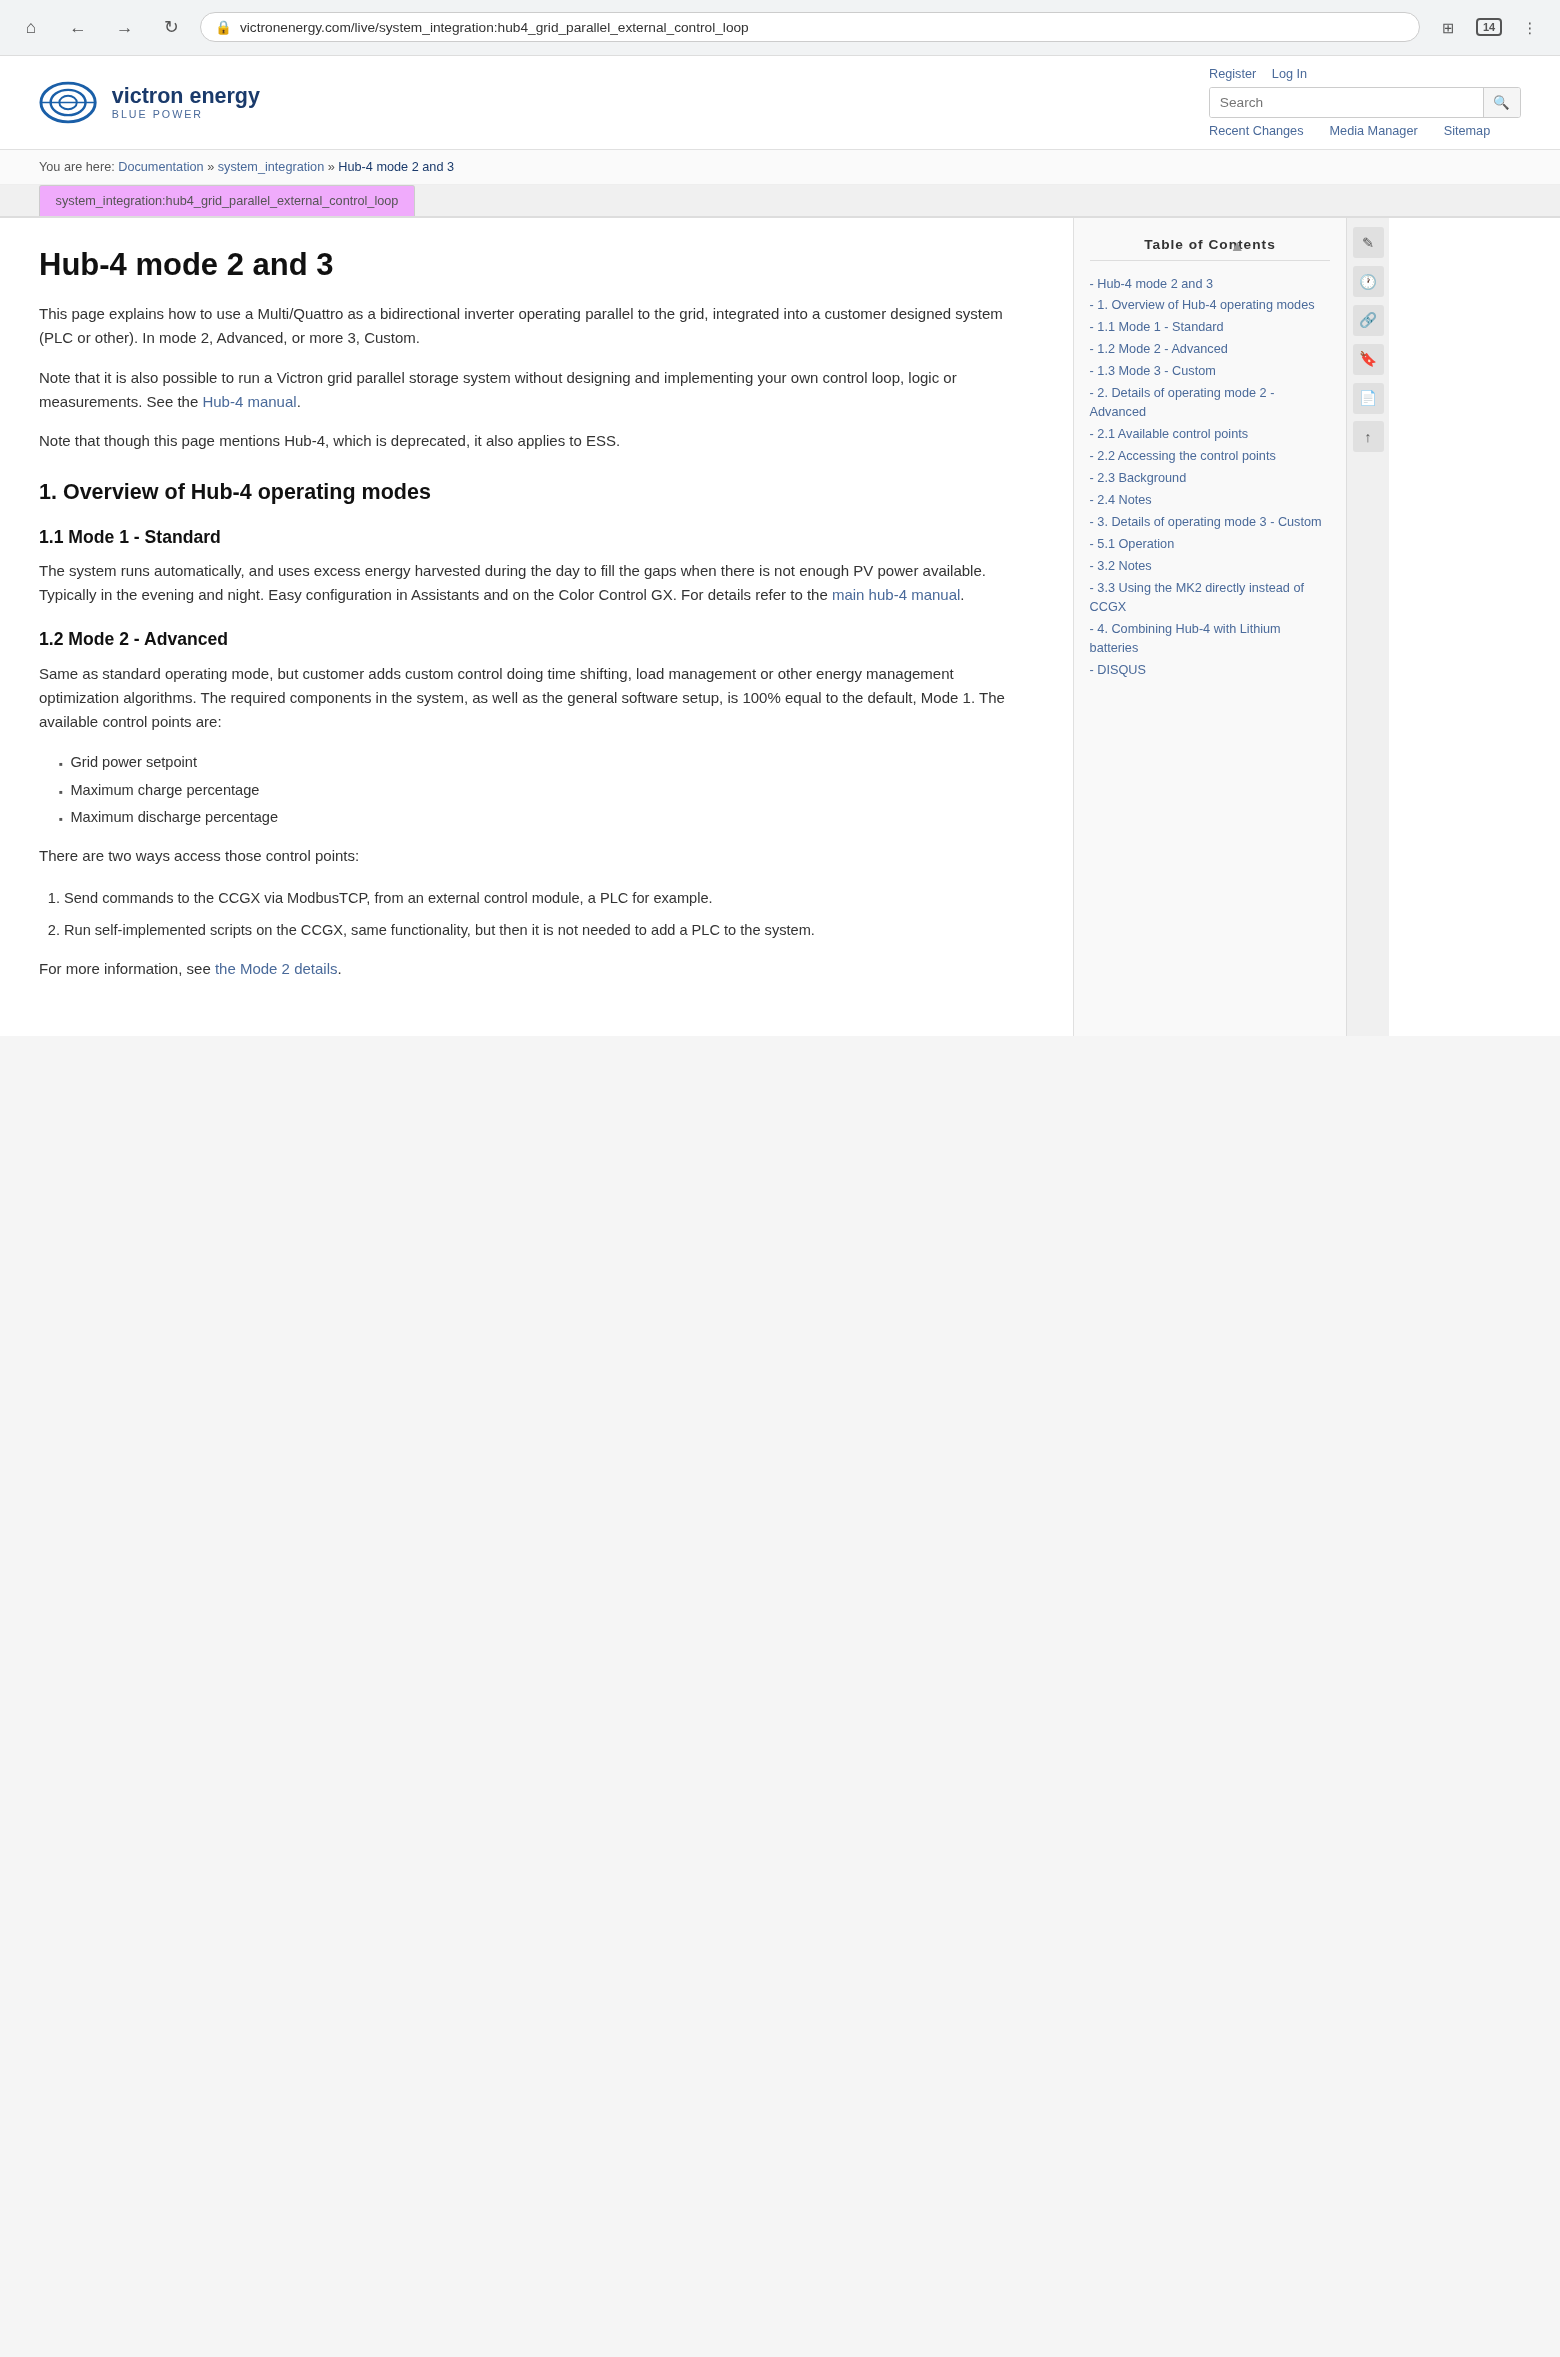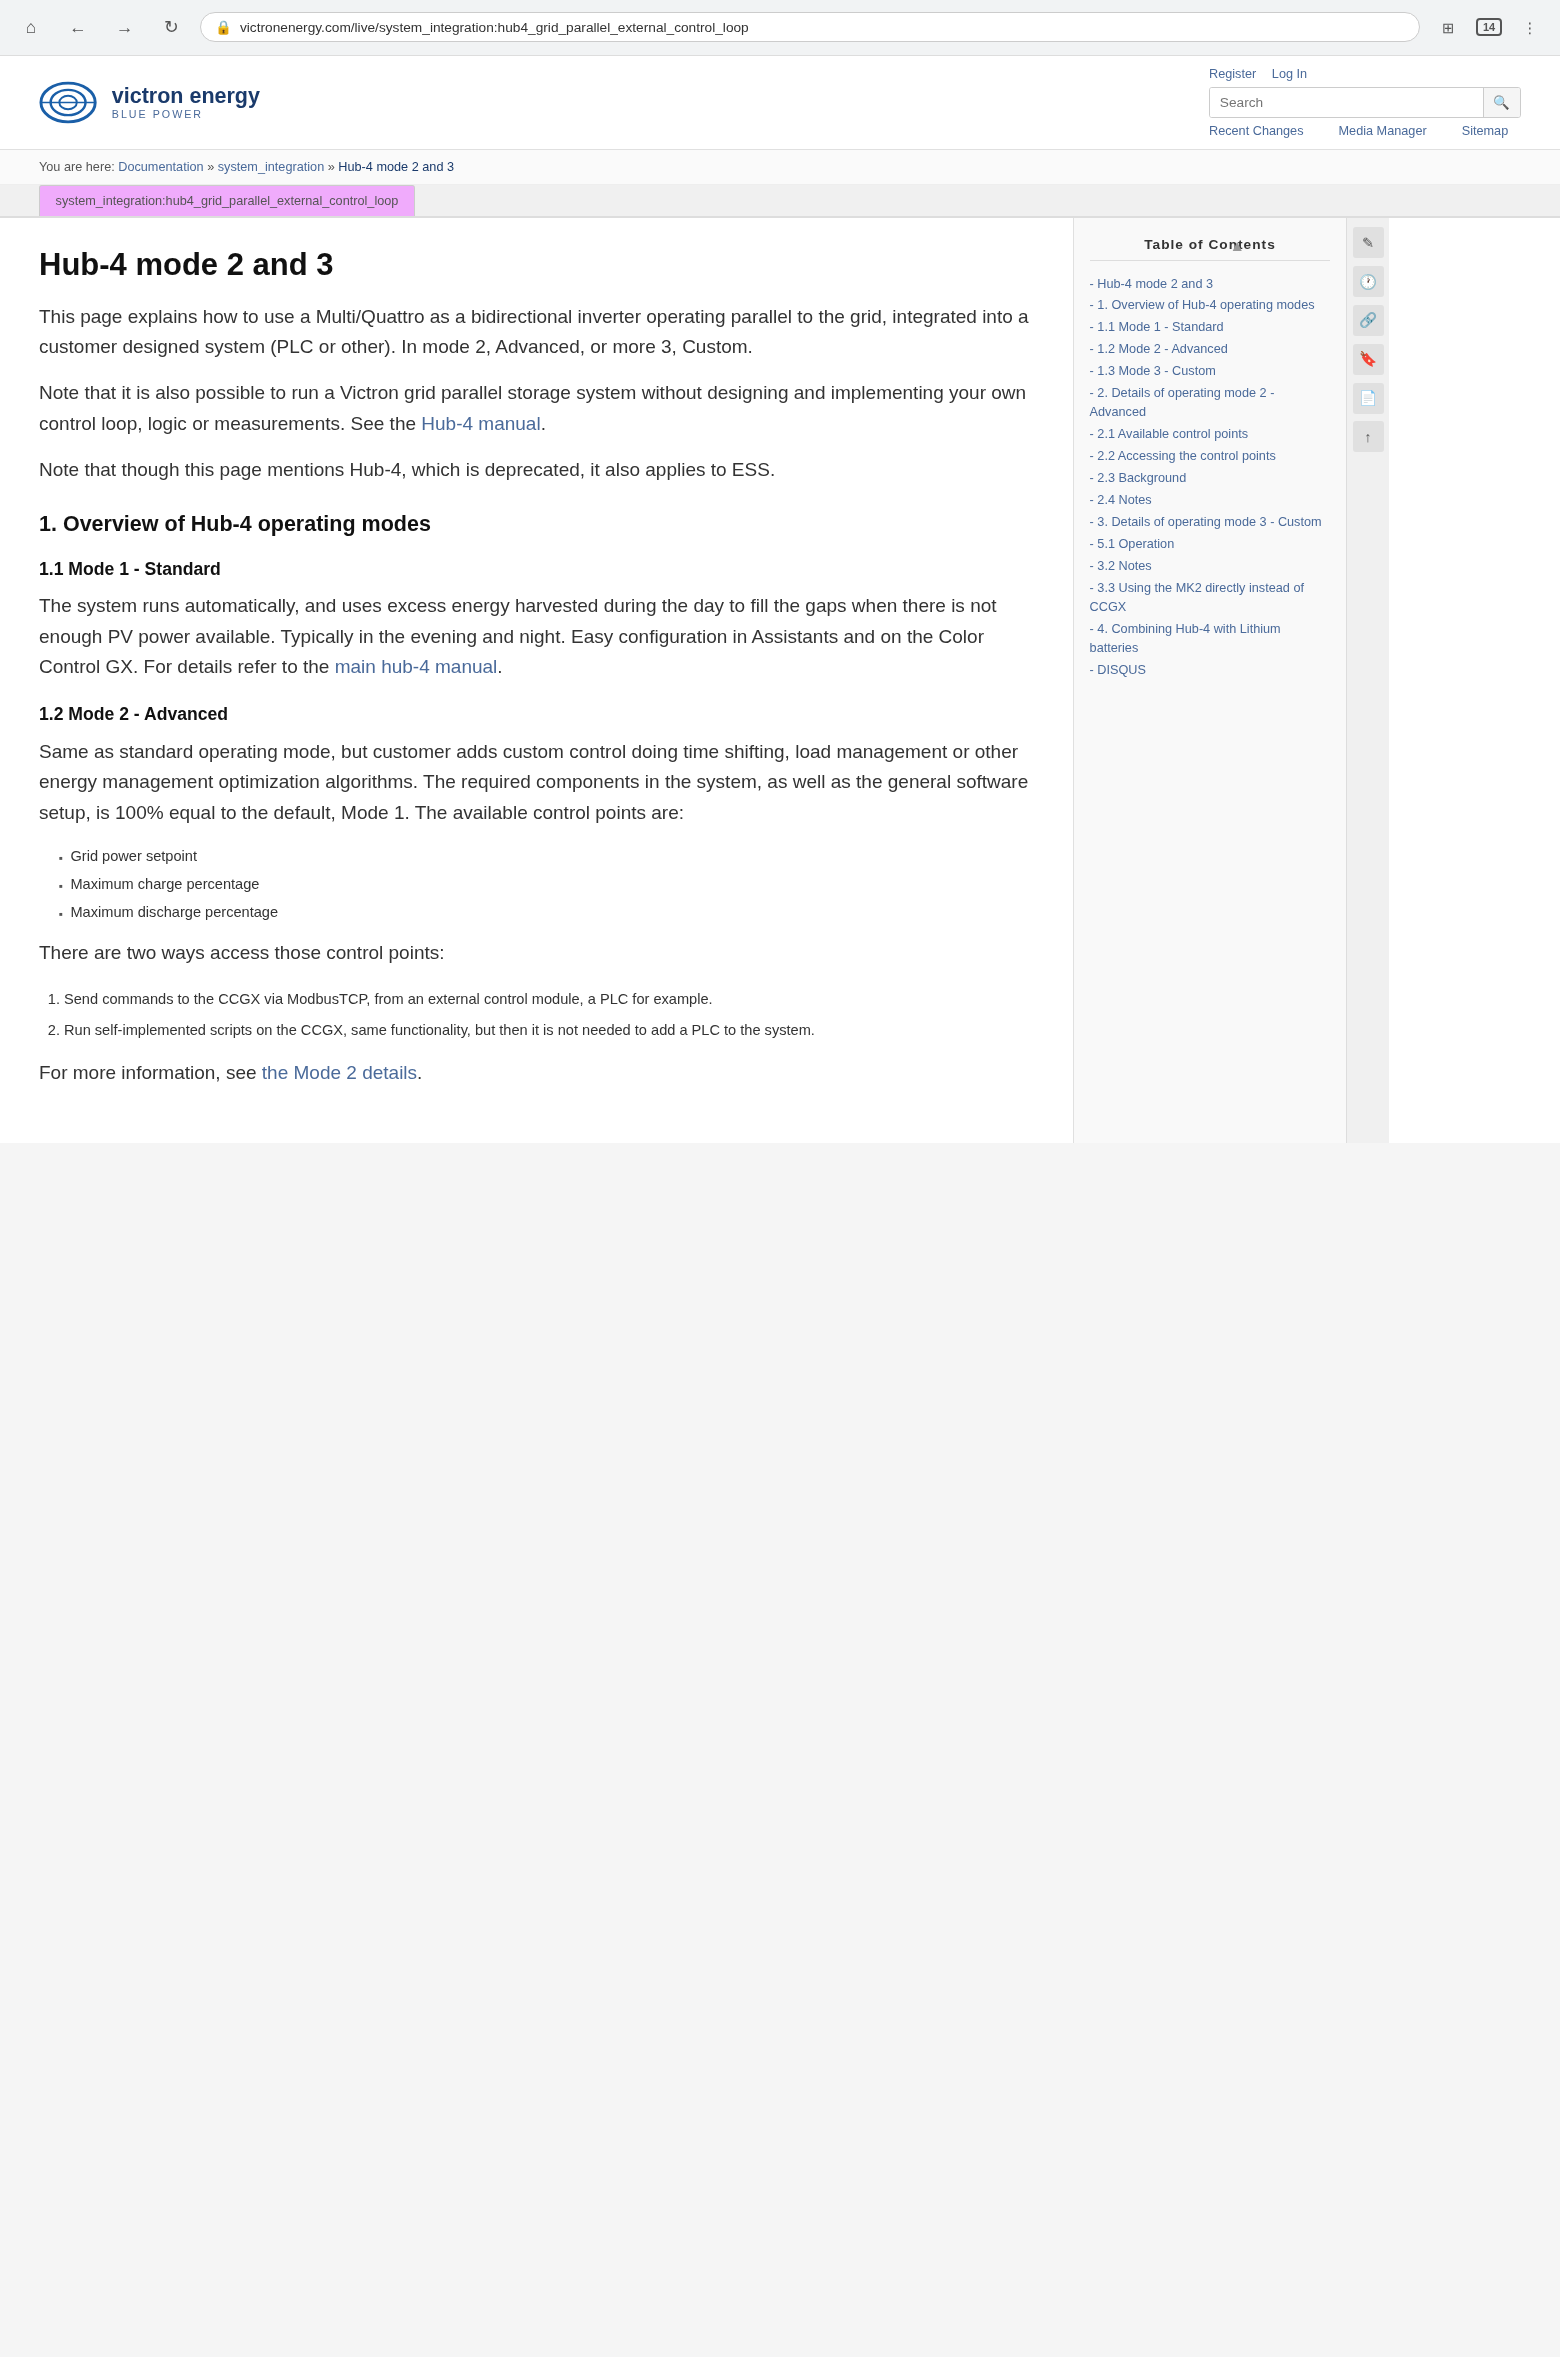--- a/index.html
+++ b/index.html
@@ -92,21 +92,21 @@
       font-size: 13.7px;
     }
     .search-btn {
       background: #f5f5f5;
       border: none;
       border-left: 1px solid #ccc;
       padding: 6.8px 9.8px;
       cursor: pointer;
       color: #666;
     }
-    .nav-links { display: flex; gap: 35px; font-size: 12.7px; }
+    .nav-links { display: flex; gap: 26px; font-size: 12.7px; }
     .nav-links a { color: #4a6a9a; text-decoration: none; }
 
     
     .breadcrumb-bar {
       background: #fafafa;
       padding: 9.8px 39px;
       font-size: 12.7px;
       color: #555;
       border-bottom: 1px solid #eee;
     }
@@ -149,21 +149,21 @@
       font-size: 31px;
       font-weight: bold;
       color: #111;
       margin-bottom: 19.5px;
       font-family: Arial, sans-serif;
     }
 
     .content-area p {
       margin-bottom: 15.6px;
       line-height: 1.6;
-      font-size: 19px;
+      font-size: 15px;
     }
 
     .content-area a { color: #4a6a9a; text-decoration: none; }
 
     .section-title {
       font-size: 21.5px;
       font-weight: bold;
       color: #111;
       margin: 27px 0 13.7px 0;
     }

